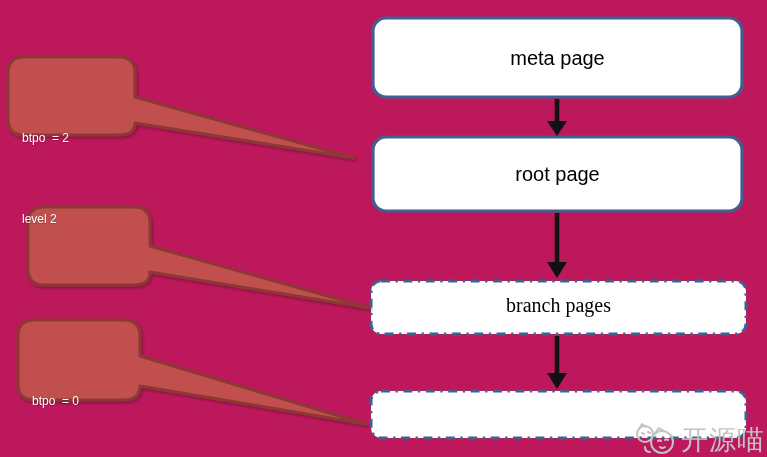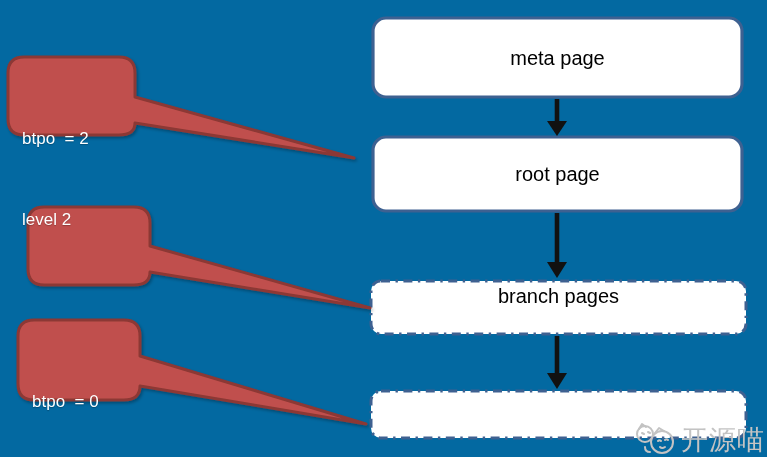--- a/index.html
+++ b/index.html
@@ -9,39 +9,39 @@
     --arrow:#111111;
     --label:#000000;
     --callout-text:#ffffff;
     --watermark:#c3c3c3;
   }
   *{margin:0;padding:0;box-sizing:border-box;}
   html,body{background:#ffffff;}
   .canvas{
     position:relative;
     width:767px;height:457px;
-    background:#0369a1;
+    background:#be185d;
     overflow:hidden;
     font-family:"Liberation Sans", sans-serif;
   }
   .shapes{position:absolute;inset:0;}
   .box-solid{fill:#ffffff;stroke:var(--blue);stroke-width:3.2;}
   .box-dash{fill:#ffffff;stroke:var(--blue);stroke-width:3;stroke-dasharray:9 5.5 2.4 5.5;}
   .arrow-line{stroke:var(--arrow);stroke-width:4.6;fill:none;}
   .arrow-head{fill:var(--arrow);stroke:none;}
   .callout-shape{fill:var(--red-fill);stroke:var(--red-border);stroke-width:3;stroke-linejoin:round;}
   .box-label{
     position:absolute;
     display:flex;align-items:center;justify-content:center;
     color:var(--label);font-size:20px;line-height:1;
   }
   .callout-text{
     position:absolute;
     color:var(--callout-text);
-    font-size:17px;line-height:27px;
+    font-size:12px;line-height:27px;
     white-space:pre;
     text-shadow:0 1px 1px rgba(0,0,0,0.25);
   }
   .watermark{
     position:absolute;right:2px;top:404px;
     display:flex;align-items:center;gap:4px;
     color:var(--watermark);
     margin-top:17px;
   }
   .watermark-text{
@@ -83,21 +83,21 @@
       <polygon class="arrow-head" points="547,373 567,373 557,389"></polygon>
     </g>
 
     <path class="callout-shape" fill="url(#redgrad)" filter="url(#softshadow)" d="M 24,57 L 119,57 Q 135,57 135,73 L 135,97 L 354,158 L 135,123 Q 135,135 119,135 L 24,135 Q 8,135 8,119 L 8,73 Q 8,57 24,57 Z"></path>
     <path class="callout-shape" fill="url(#redgrad)" filter="url(#softshadow)" d="M 44,207 L 134,207 Q 150,207 150,223 L 150,246 L 370,308 L 150,272 Q 150,285 134,285 L 44,285 Q 28,285 28,269 L 28,223 Q 28,207 44,207 Z"></path>
     <path class="callout-shape" fill="url(#redgrad)" filter="url(#softshadow)" d="M 34,320 L 124,320 Q 140,320 140,336 L 140,356 L 366,424 L 140,386 Q 140,400 124,400 L 34,400 Q 18,400 18,384 L 18,336 Q 18,320 34,320 Z"></path>
   </svg>
 
   <div class="box-label" style="left:373px;top:18px;width:369px;height:79px;">meta page</div>
   <div class="box-label" style="left:373px;top:137px;width:369px;height:74px;">root page</div>
-  <div class="box-label" style="left:371px;top:269px;width:375px;height:53px;">branch pages</div>
+  <div class="box-label" style="left:371px;top:278px;width:375px;height:53px;font-family:Liberation Serif, serif;">branch pages</div>
 
   <div class="callout-text" style="left:22px;top:71px;">
     <div>btpo  = 2</div>
     <div>level 2</div>
   </div>
   <div class="callout-text" style="left:32px;top:334px;">
     <div>btpo  = 0</div>
     
   </div>
 

